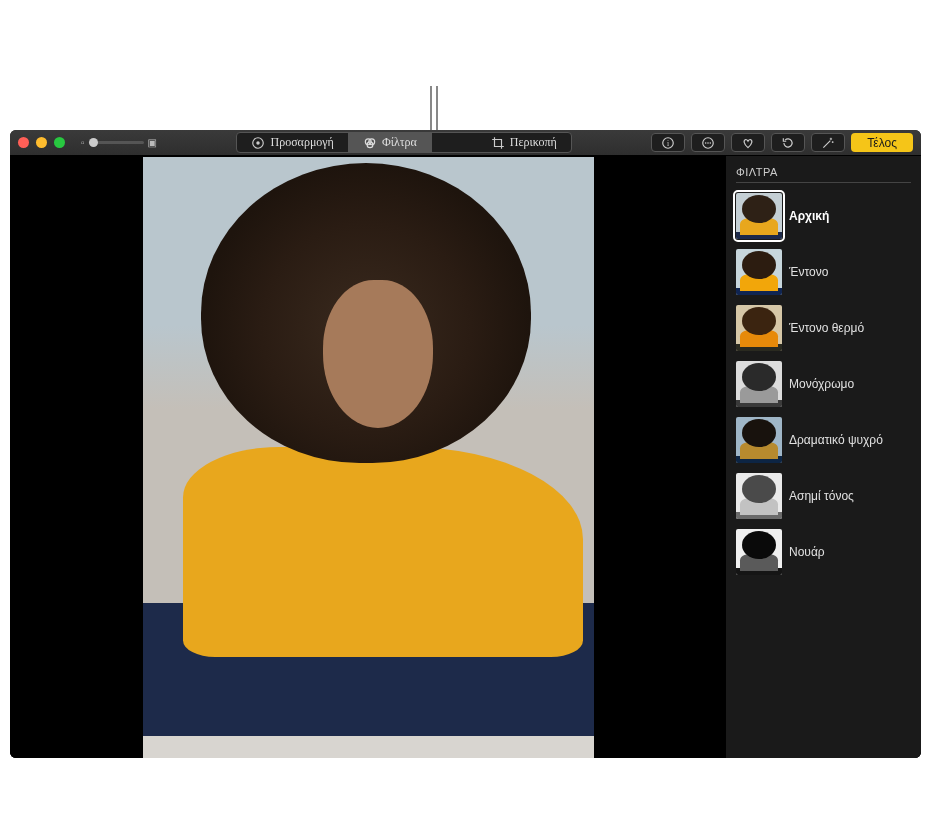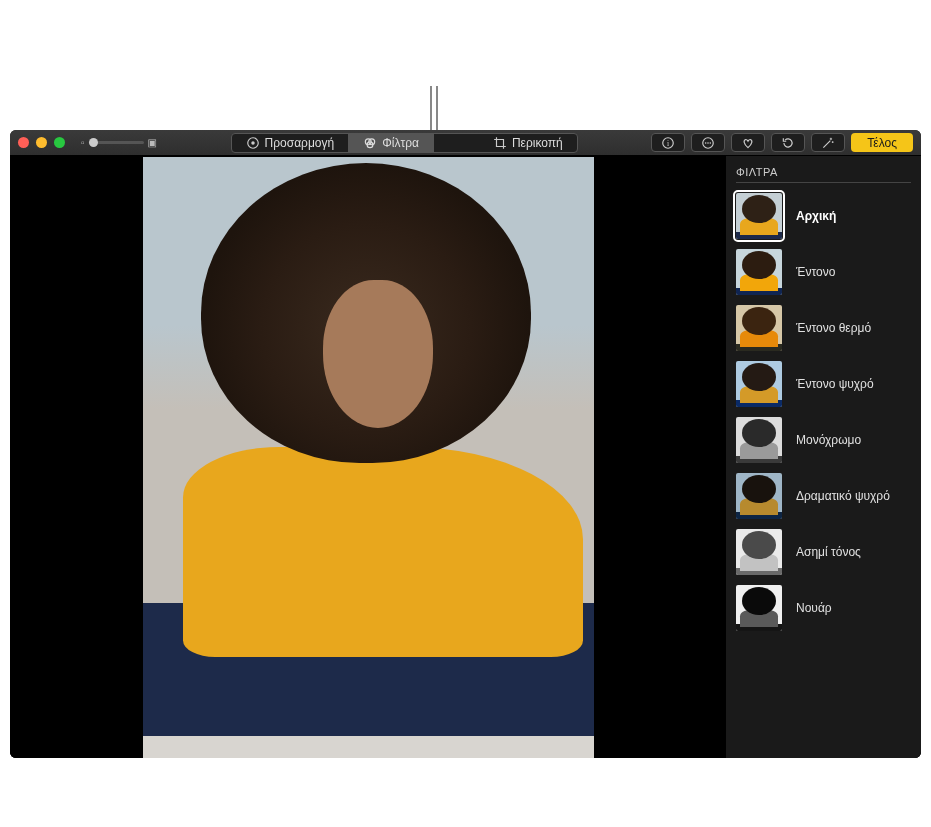--- a/index.html
+++ b/index.html
@@ -32,21 +32,21 @@
   }
   .traffic-lights { display: flex; gap: 7px; margin-right: 10px; }
   .tl { width: 11px; height: 11px; border-radius: 50%; }
   .tl.red { background: #ff5f57; }
   .tl.yellow { background: #febc2e; }
   .tl.green { background: #28c840; }
   .zoom-area { display: flex; align-items: center; gap: 4px; margin-right: auto; }
   .zoom-icon { color: #bbb; font-size: 10px; }
   .zoom-track { width: 55px; height: 3px; background: #555; border-radius: 2px; position: relative; }
   .zoom-thumb { position: absolute; left: 0; top: -3px; width: 9px; height: 9px; background: #ccc; border-radius: 50%; }
-  .tool-tabs { display: flex; background: #1e1e1e; border-radius: 4px; overflow: hidden; border: 1px solid #555; }
+  .tool-tabs { display: flex; background: #1e1e1e; border-radius: 4px; overflow: hidden; border: 1px solid #555; font-family: Liberation Serif, serif; }
   .tool-tab {
     display: flex; align-items: center; gap: 5px;
     padding: 2px 14px;
     color: #ddd;
     font-size: 12px;
     border-right: 1px solid #555;
     cursor: pointer;
   }
   .tool-tab:last-child { border-right: none; margin-left: 45px; }
   .tool-tab.active { background: #555; }
@@ -135,21 +135,21 @@
     font-size: 11px;
     letter-spacing: 0.5px;
     color: #ccc;
     border-bottom: 1px solid #444;
     padding-bottom: 4px;
     margin-bottom: 10px;
   }
   .filter-row {
     display: flex;
     align-items: center;
-    gap: 14px;
+    gap: 7px;
     margin-bottom: 10px;
     cursor: pointer;
   }
   .thumb {
     width: 46px; height: 46px;
     border-radius: 2px;
     position: relative;
     overflow: hidden;
     flex-shrink: 0;
   }
@@ -317,31 +317,20 @@
                 <div class="th-cloth" style="background:#2a2a20"></div>
                 <div class="th-body" style="background:#e78a0a"></div>
                 <div class="th-hair" style="background:#3b2410"></div>
               </div>
             </div>
             <span class="filter-label">Έντονο θερμό</span>
           </div>
           <div class="filter-row">
             <div class="thumb">
               <div class="thumb-inner">
-                <div class="th-sky" style="background:#aecbe2"></div>
-                <div class="th-cloth" style="background:#0a2a66"></div>
-                <div class="th-body" style="background:#d49a28"></div>
-                <div class="th-hair" style="background:#241a14"></div>
-              </div>
-            </div>
-            <span class="filter-label">Έντονο ψυχρό</span>
-          </div>
-          <div class="filter-row">
-            <div class="thumb">
-              <div class="thumb-inner">
                 <div class="th-sky" style="background:#dcdcdc"></div>
                 <div class="th-cloth" style="background:#3a3a3a"></div>
                 <div class="th-body" style="background:#9a9a9a"></div>
                 <div class="th-hair" style="background:#2a2a2a"></div>
               </div>
             </div>
             <span class="filter-label">Μονόχρωμο</span>
           </div>
           <div class="filter-row">
             <div class="thumb">

